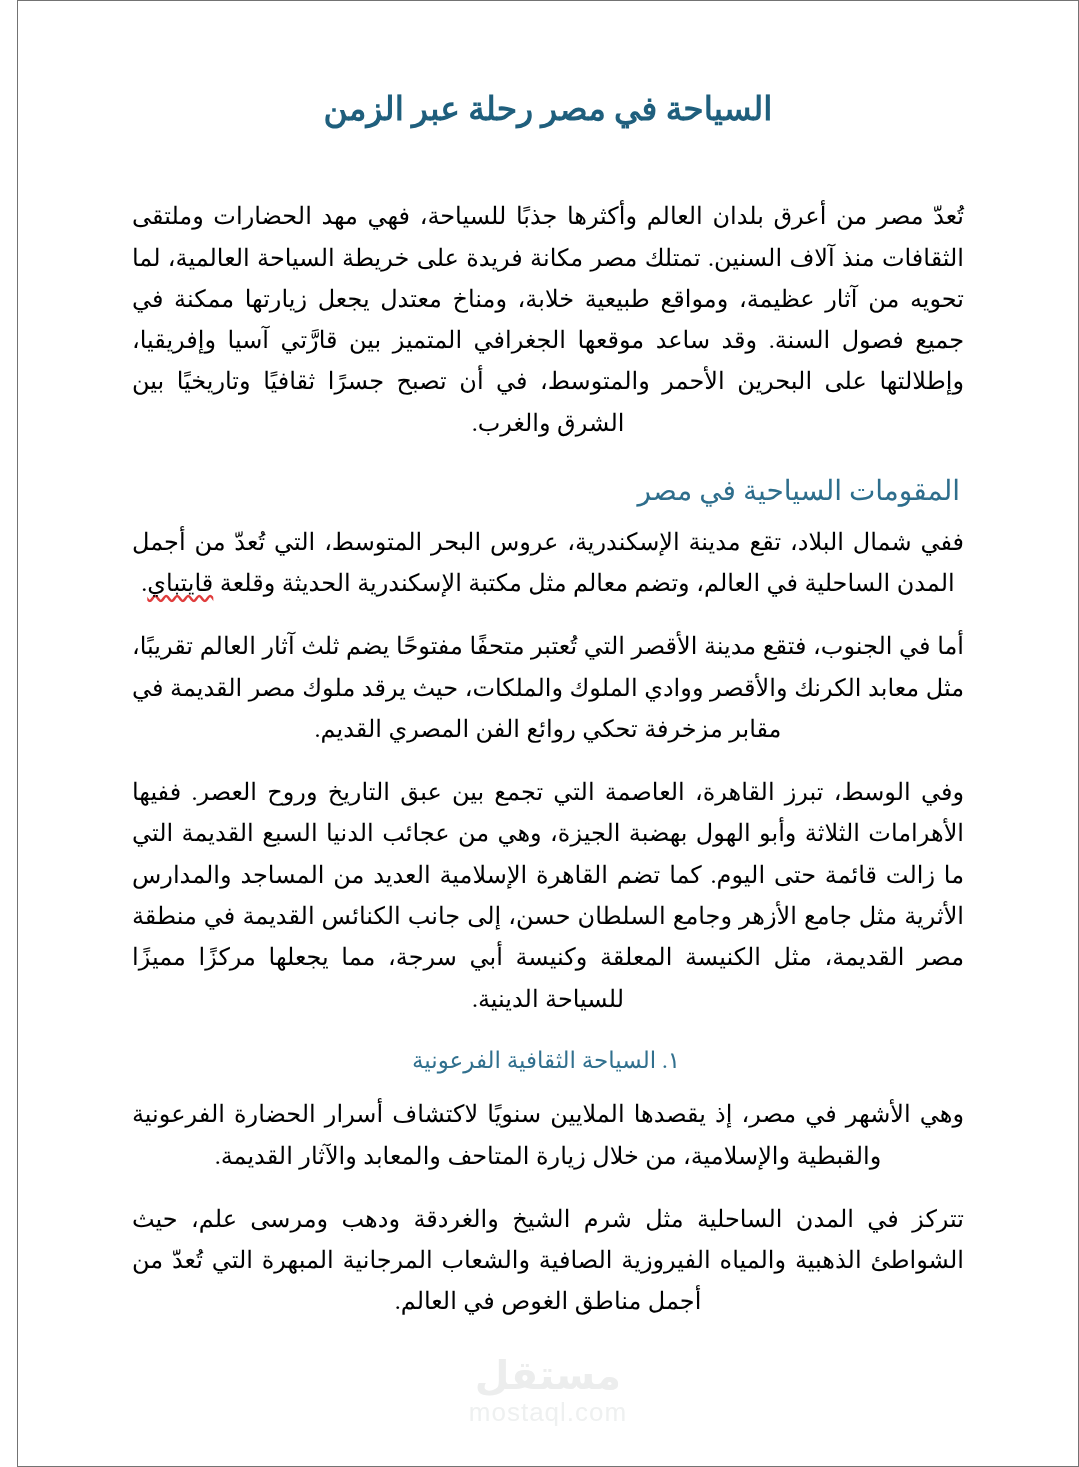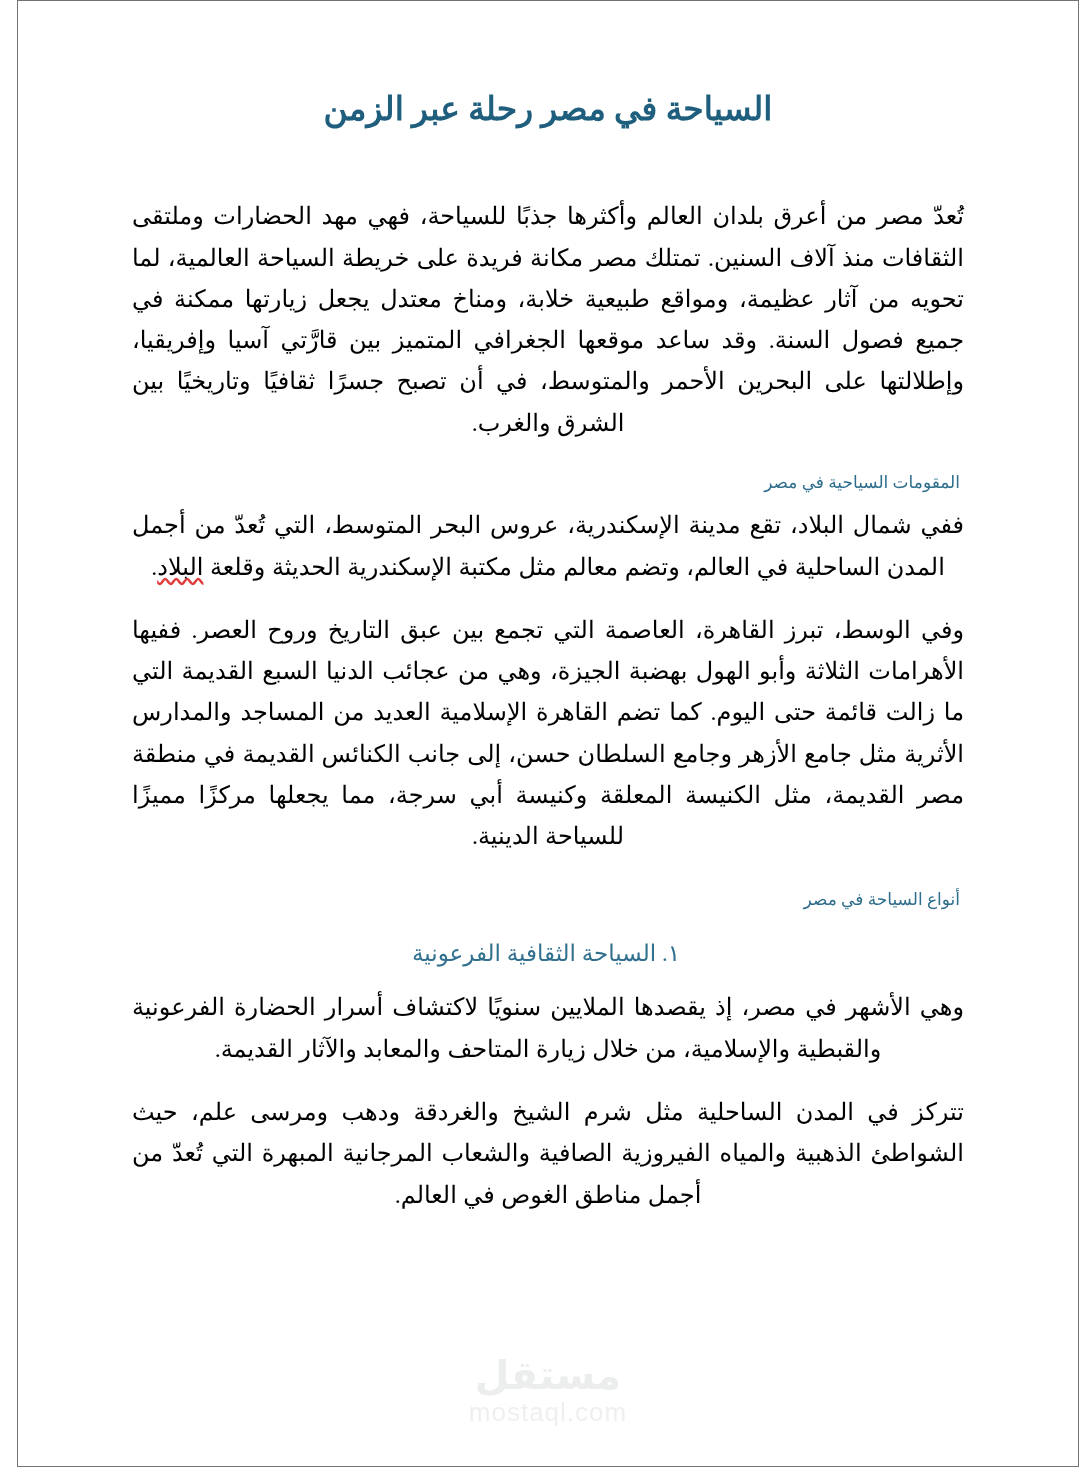--- a/index.html
+++ b/index.html
@@ -49,21 +49,21 @@
     margin: 0 0 22px 0;
     word-spacing: 0.5px;
   }
 
   .para.first {
     margin-bottom: 26px;
   }
 
   .heading {
     color: #2e6e8c;
-    font-size: 17px;
+    font-size: 28px;
     line-height: 1.5;
     font-weight: normal;
     margin: 0 0 10px 0;
     text-align: right;
     padding-right: 4px;
   }
 
   .heading.second {
     margin-top: 30px;
     margin-bottom: 14px;
@@ -122,26 +122,26 @@
 
   <div class="content">
 
     <h1 class="doc-title">السياحة في مصر رحلة عبر الزمن</h1>
 
     <p class="para first">تُعدّ مصر من أعرق بلدان العالم وأكثرها جذبًا للسياحة، فهي مهد الحضارات وملتقى الثقافات منذ آلاف السنين. تمتلك مصر مكانة فريدة على خريطة السياحة العالمية، لما تحويه من آثار عظيمة، ومواقع طبيعية خلابة، ومناخ معتدل يجعل زيارتها ممكنة في جميع فصول السنة. وقد ساعد موقعها الجغرافي المتميز بين قارَّتي آسيا وإفريقيا، وإطلالتها على البحرين الأحمر والمتوسط، في أن تصبح جسرًا ثقافيًا وتاريخيًا بين الشرق والغرب.</p>
 
     <h2 class="heading">المقومات السياحية في مصر</h2>
 
 
-    <p class="para"><span>ففي شمال البلاد، تقع مدينة الإسكندرية، عروس البحر المتوسط، التي تُعدّ من أجمل المدن الساحلية في العالم، وتضم معالم مثل مكتبة الإسكندرية الحديثة وقلعة </span><span class="squiggle">البلاد</span><span>.</span></p>
+    <p class="para"><span>ففي شمال البلاد، تقع مدينة الإسكندرية، عروس البحر المتوسط، التي تُعدّ من أجمل المدن الساحلية في العالم، وتضم معالم مثل مكتبة الإسكندرية الحديثة وقلعة </span><span class="squiggle">قايتباي</span><span>.</span></p>
 
+    <p class="para">أما في الجنوب، فتقع مدينة الأقصر التي تُعتبر متحفًا مفتوحًا يضم ثلث آثار العالم تقريبًا، مثل معابد الكرنك والأقصر ووادي الملوك والملكات، حيث يرقد ملوك مصر القديمة في مقابر مزخرفة تحكي روائع الفن المصري القديم.</p>
 
     <p class="para">وفي الوسط، تبرز القاهرة، العاصمة التي تجمع بين عبق التاريخ وروح العصر. ففيها الأهرامات الثلاثة وأبو الهول بهضبة الجيزة، وهي من عجائب الدنيا السبع القديمة التي ما زالت قائمة حتى اليوم. كما تضم القاهرة الإسلامية العديد من المساجد والمدارس الأثرية مثل جامع الأزهر وجامع السلطان حسن، إلى جانب الكنائس القديمة في منطقة مصر القديمة، مثل الكنيسة المعلقة وكنيسة أبي سرجة، مما يجعلها مركزًا مميزًا للسياحة الدينية.</p>
 
-    <h2 class="heading second">أنواع السياحة في مصر</h2>
 
 
     <div class="numbered"><span>١.</span> <span>السياحة الثقافية الفرعونية</span></div>
 
     <p class="para">وهي الأشهر في مصر، إذ يقصدها الملايين سنويًا لاكتشاف أسرار الحضارة الفرعونية والقبطية والإسلامية، من خلال زيارة المتاحف والمعابد والآثار القديمة.</p>
 
 
     <p class="para">تتركز في المدن الساحلية مثل شرم الشيخ والغردقة ودهب ومرسى علم، حيث الشواطئ الذهبية والمياه الفيروزية الصافية والشعاب المرجانية المبهرة التي تُعدّ من أجمل مناطق الغوص في العالم.</p>
 
   </div>

